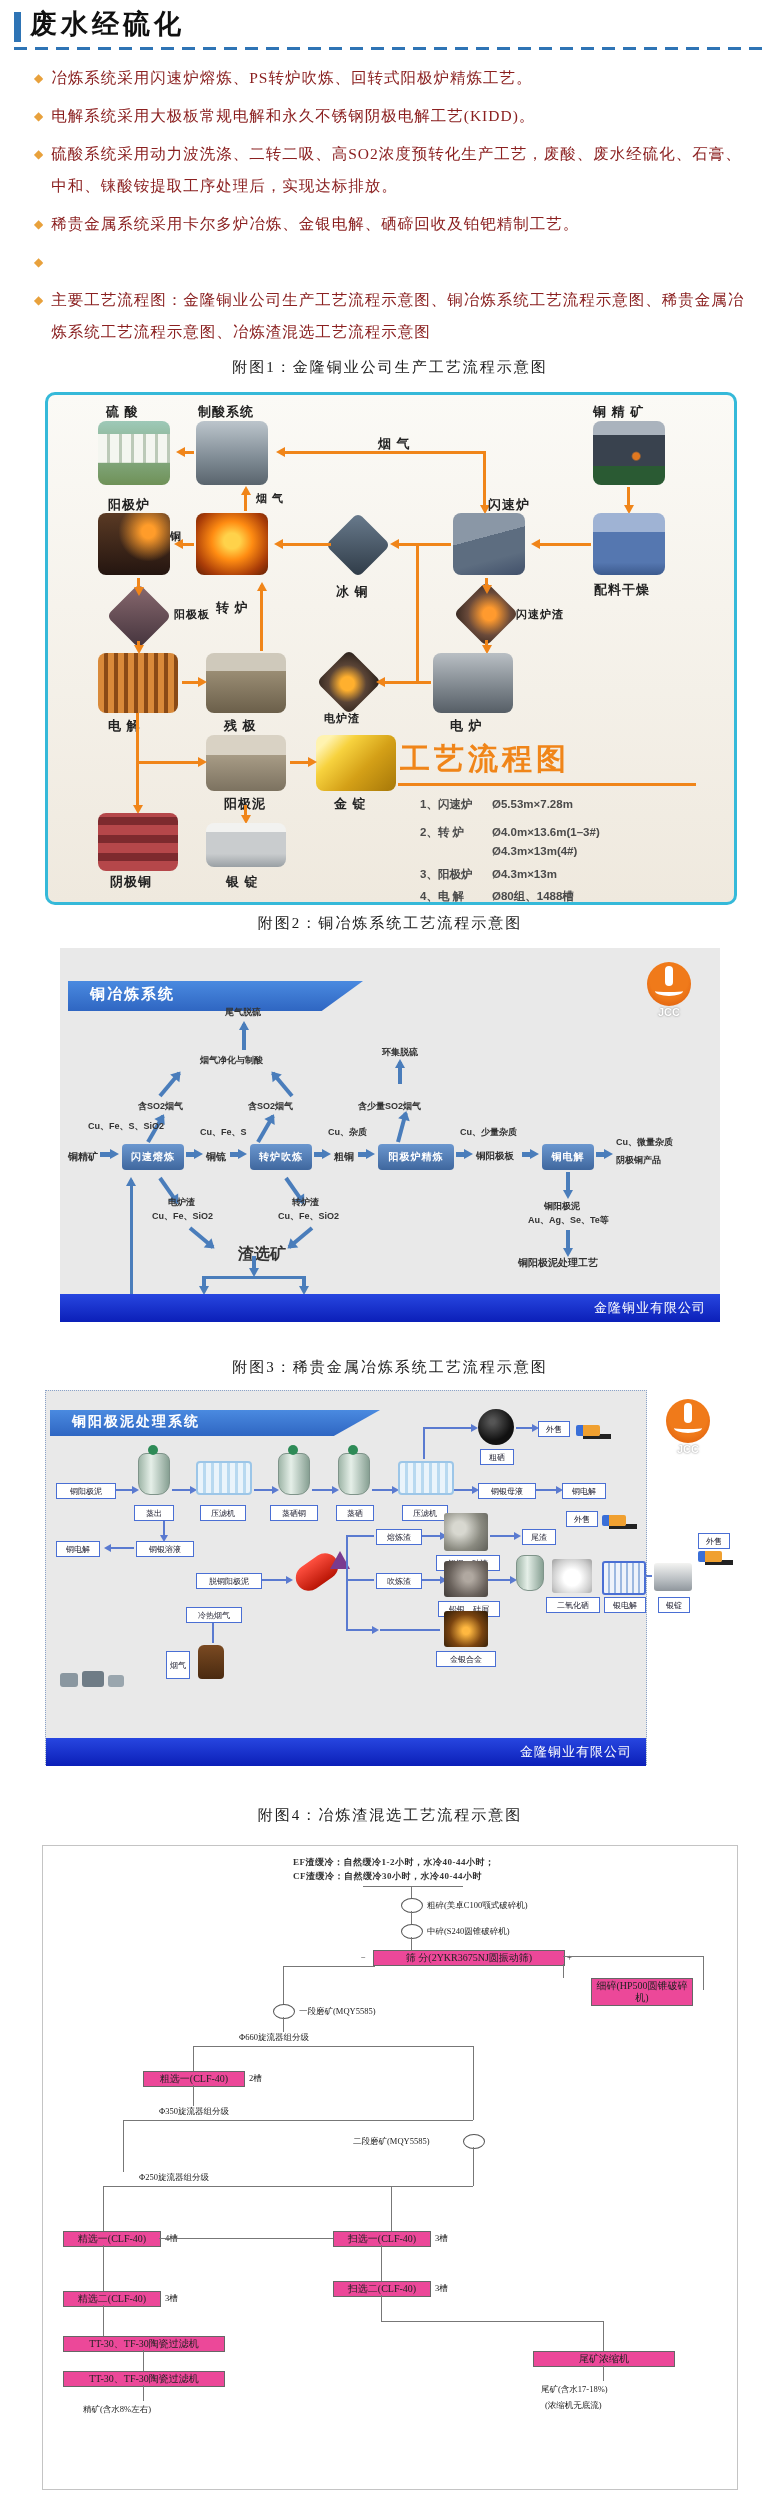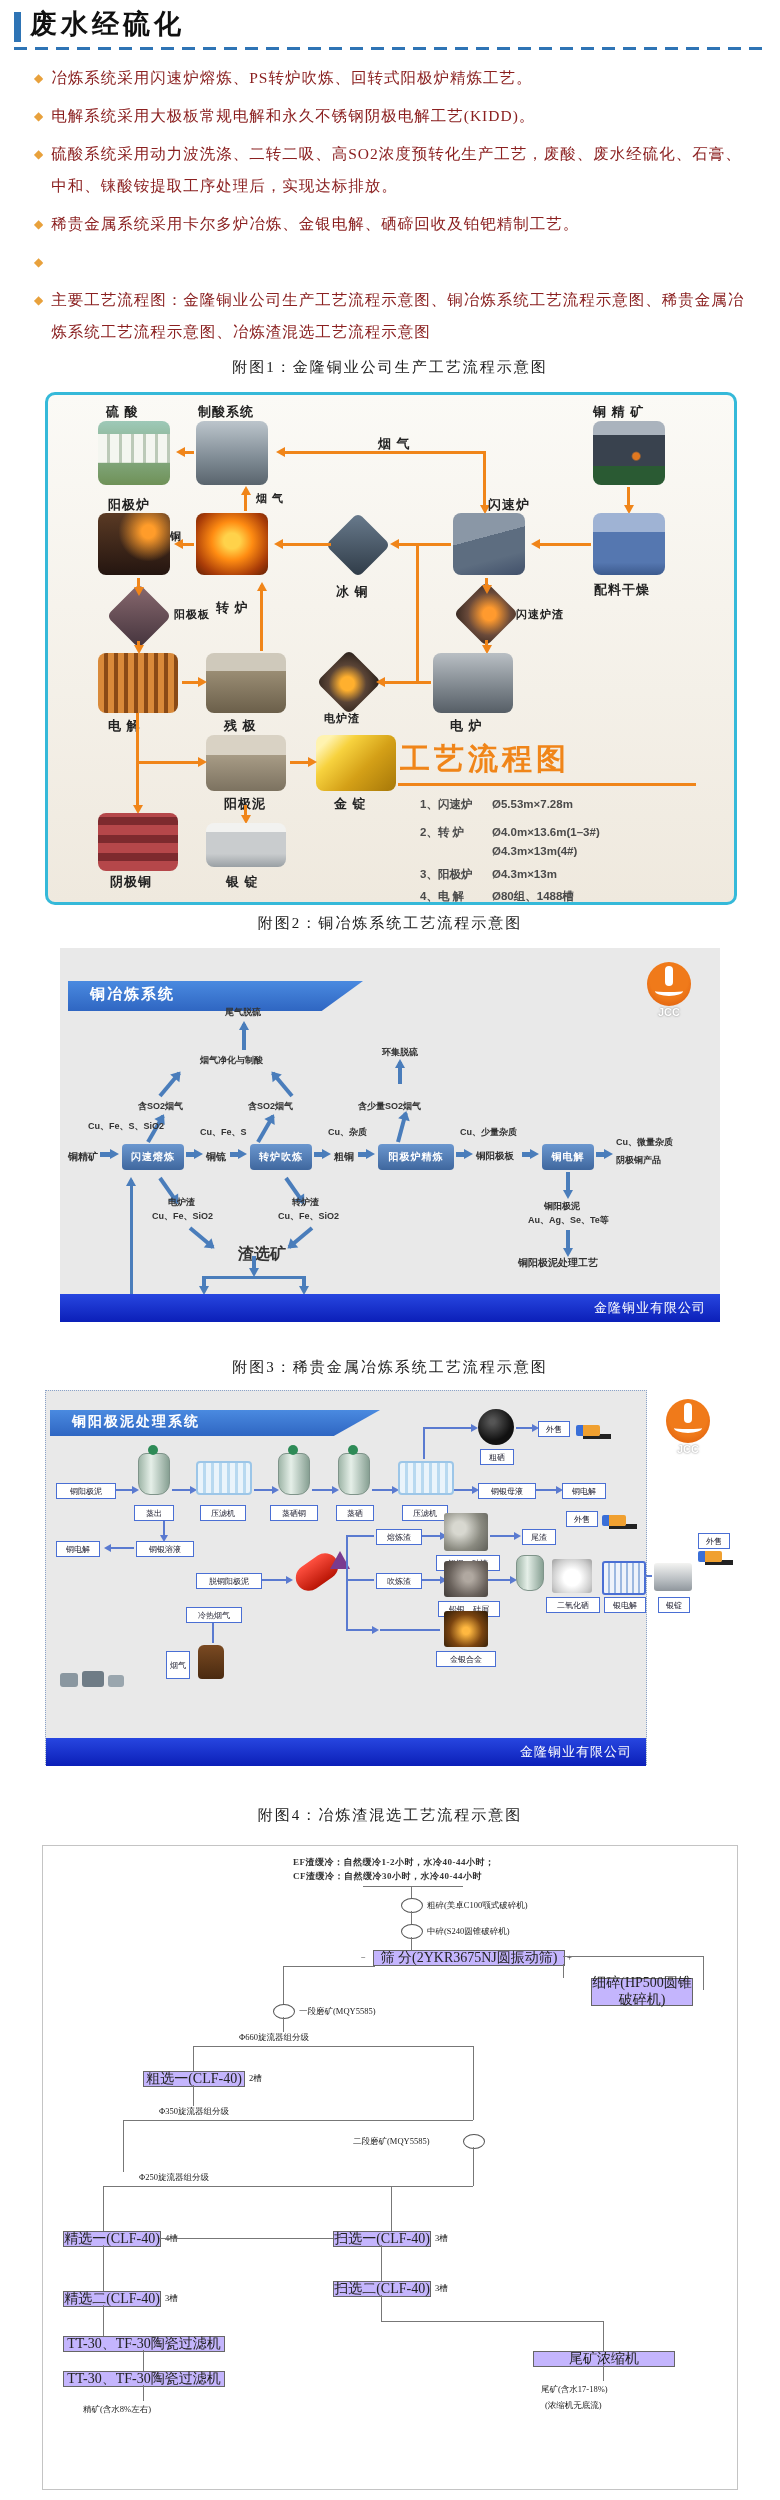--- a/index.html
+++ b/index.html
@@ -75,21 +75,21 @@
          background:linear-gradient(180deg,#ff5040,#b91505);}
   .cone{position:absolute;width:0;height:0;border:10px solid transparent;border-bottom:18px solid #7a3b8f;}
   .truck{position:absolute;width:24px;height:11px;border-radius:2px;
          background:linear-gradient(90deg,#3a6fd8 0 30%,#f0a030 30%);box-shadow:4px 6px 0 -3px #222,14px 6px 0 -3px #222;}
   .sph{position:absolute;border-radius:3px;}
   
   .fig4{position:absolute;left:42px;top:1845px;width:696px;height:645px;background:#fff;
         border:1px solid #c4c4c4;box-sizing:border-box;}
   .f4t{position:absolute;font-size:9px;font-weight:bold;color:#333;letter-spacing:0.5px;}
   .f4n{position:absolute;font-size:8.5px;color:#222;white-space:nowrap;}
-  .f4box{position:absolute;height:14px;border:1px solid #666;background:#c4b5fd;color:#222;font-size:14px;
+  .f4box{position:absolute;height:14px;border:1px solid #666;background:#ec4899;color:#222;font-size:10px;
         display:flex;align-items:center;justify-content:center;white-space:nowrap;}
   .f4c{position:absolute;width:20px;height:13px;border:1px solid #555;border-radius:50%;background:#fff;}
   .fl{position:absolute;background:#777;}
   .f4title{position:absolute;left:0;width:100%;text-align:center;font-size:13.5px;color:#222;letter-spacing:1px;}
 </style>
 </head>
 <body>
 
 <div class="page">
 

